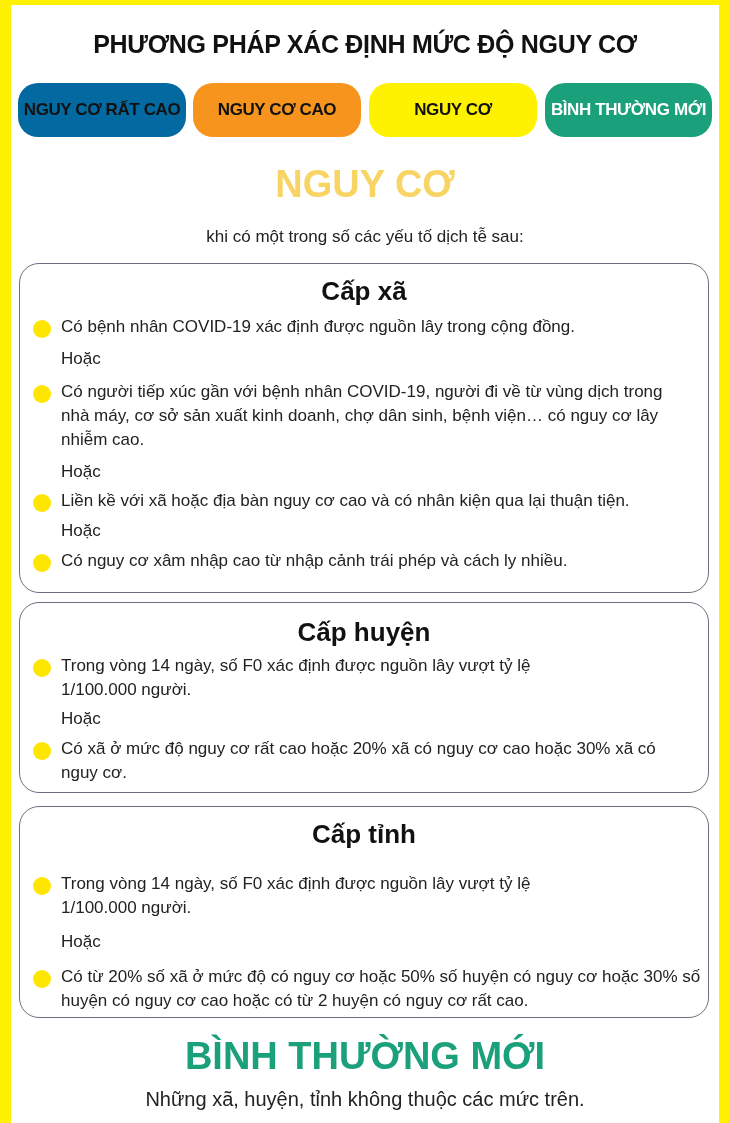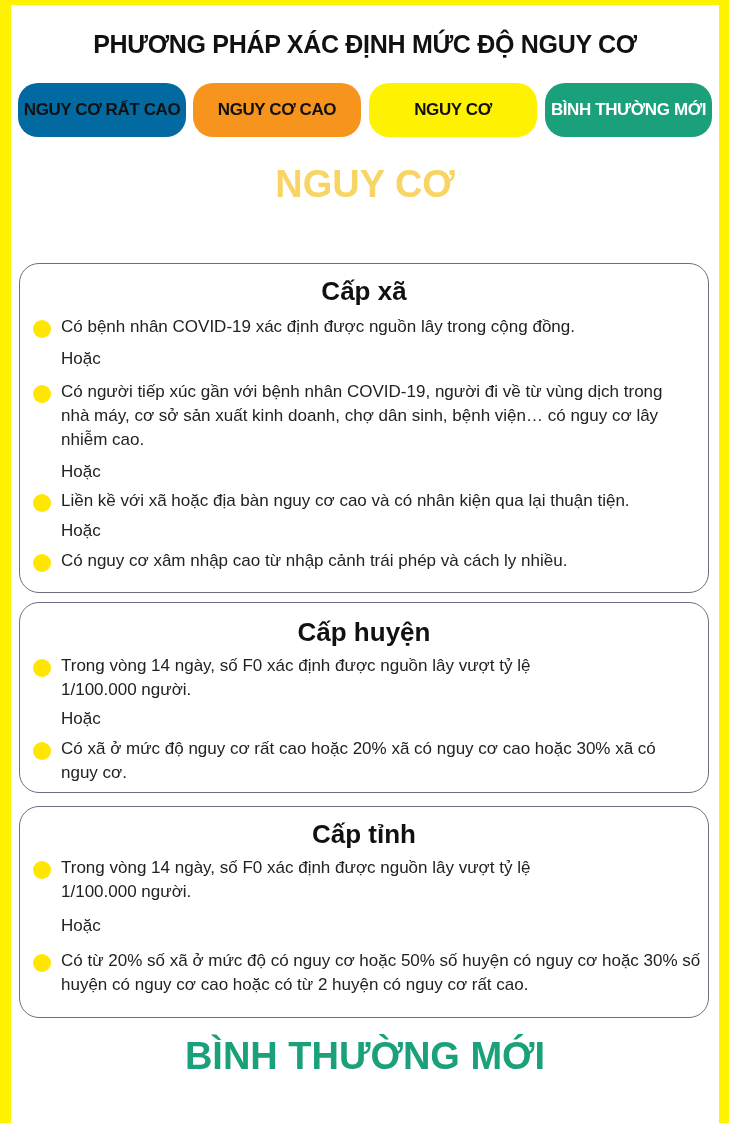--- a/index.html
+++ b/index.html
@@ -66,20 +66,21 @@
   <div class="title">PHƯƠNG PHÁP XÁC ĐỊNH MỨC ĐỘ NGUY CƠ</div>
 
   <div class="pills">
     <div class="pill red">NGUY CƠ RẤT CAO</div>
     <div class="pill orange">NGUY CƠ CAO</div>
     <div class="pill yellow">NGUY CƠ</div>
     <div class="pill green">BÌNH THƯỜNG MỚI</div>
   </div>
 
   <div class="level-heading">NGUY CƠ</div>
+  <div class="intro">khi có một trong số các yếu tố dịch tễ sau:</div>
 
   <div class="card" style="top:258px;height:330px;">
     <div class="card-title" style="margin-top:12px;margin-bottom:4px;">Cấp xã</div>
     <div class="item" style="margin-top:8px;">
       <span class="dot"></span>
       <span>Có bệnh nhân COVID-19  xác định được nguồn lây trong cộng đồng.</span>
     </div>
     <div class="or" style="margin-top:8px;">Hoặc</div>
     <div class="item" style="margin-top:9px;padding-right:20px;">
       <span class="dot"></span>
@@ -104,26 +105,27 @@
       <span>Trong vòng 14 ngày, số F0 xác định được nguồn lây vượt tỷ lệ 1/100.000 người.</span>
     </div>
     <div class="or" style="margin-top:5px;">Hoặc</div>
     <div class="item" style="margin-top:6px;">
       <span class="dot"></span>
       <span>Có xã ở mức độ nguy cơ rất cao hoặc 20% xã có nguy cơ cao hoặc 30% xã có nguy cơ.</span>
     </div>
   </div>
 
   <div class="card" style="top:801px;height:212px;">
-    <div class="card-title" style="margin-top:12px;margin-bottom:6px;">Cấp tỉnh</div>
+    <div class="card-title" style="margin-top:12px;margin-bottom:22px;">Cấp tỉnh</div>
     <div class="item" style="padding-right:110px;">
       <span class="dot"></span>
       <span>Trong vòng 14 ngày, số F0 xác định được nguồn lây vượt tỷ lệ 1/100.000 người.</span>
     </div>
     <div class="or" style="margin-top:10px;">Hoặc</div>
     <div class="item" style="margin-top:11px;padding-right:6px;">
       <span class="dot"></span>
       <span>Có từ 20% số xã ở mức độ có nguy cơ hoặc 50% số huyện có nguy cơ hoặc 30% số huyện có nguy cơ cao hoặc có từ 2 huyện có nguy cơ rất cao.</span>
     </div>
   </div>
 
   <div class="footer-heading">BÌNH THƯỜNG MỚI</div>
+  <div class="footer-text">Những xã, huyện, tỉnh không thuộc các mức trên.</div>
 </div>
 
 </body></html>

